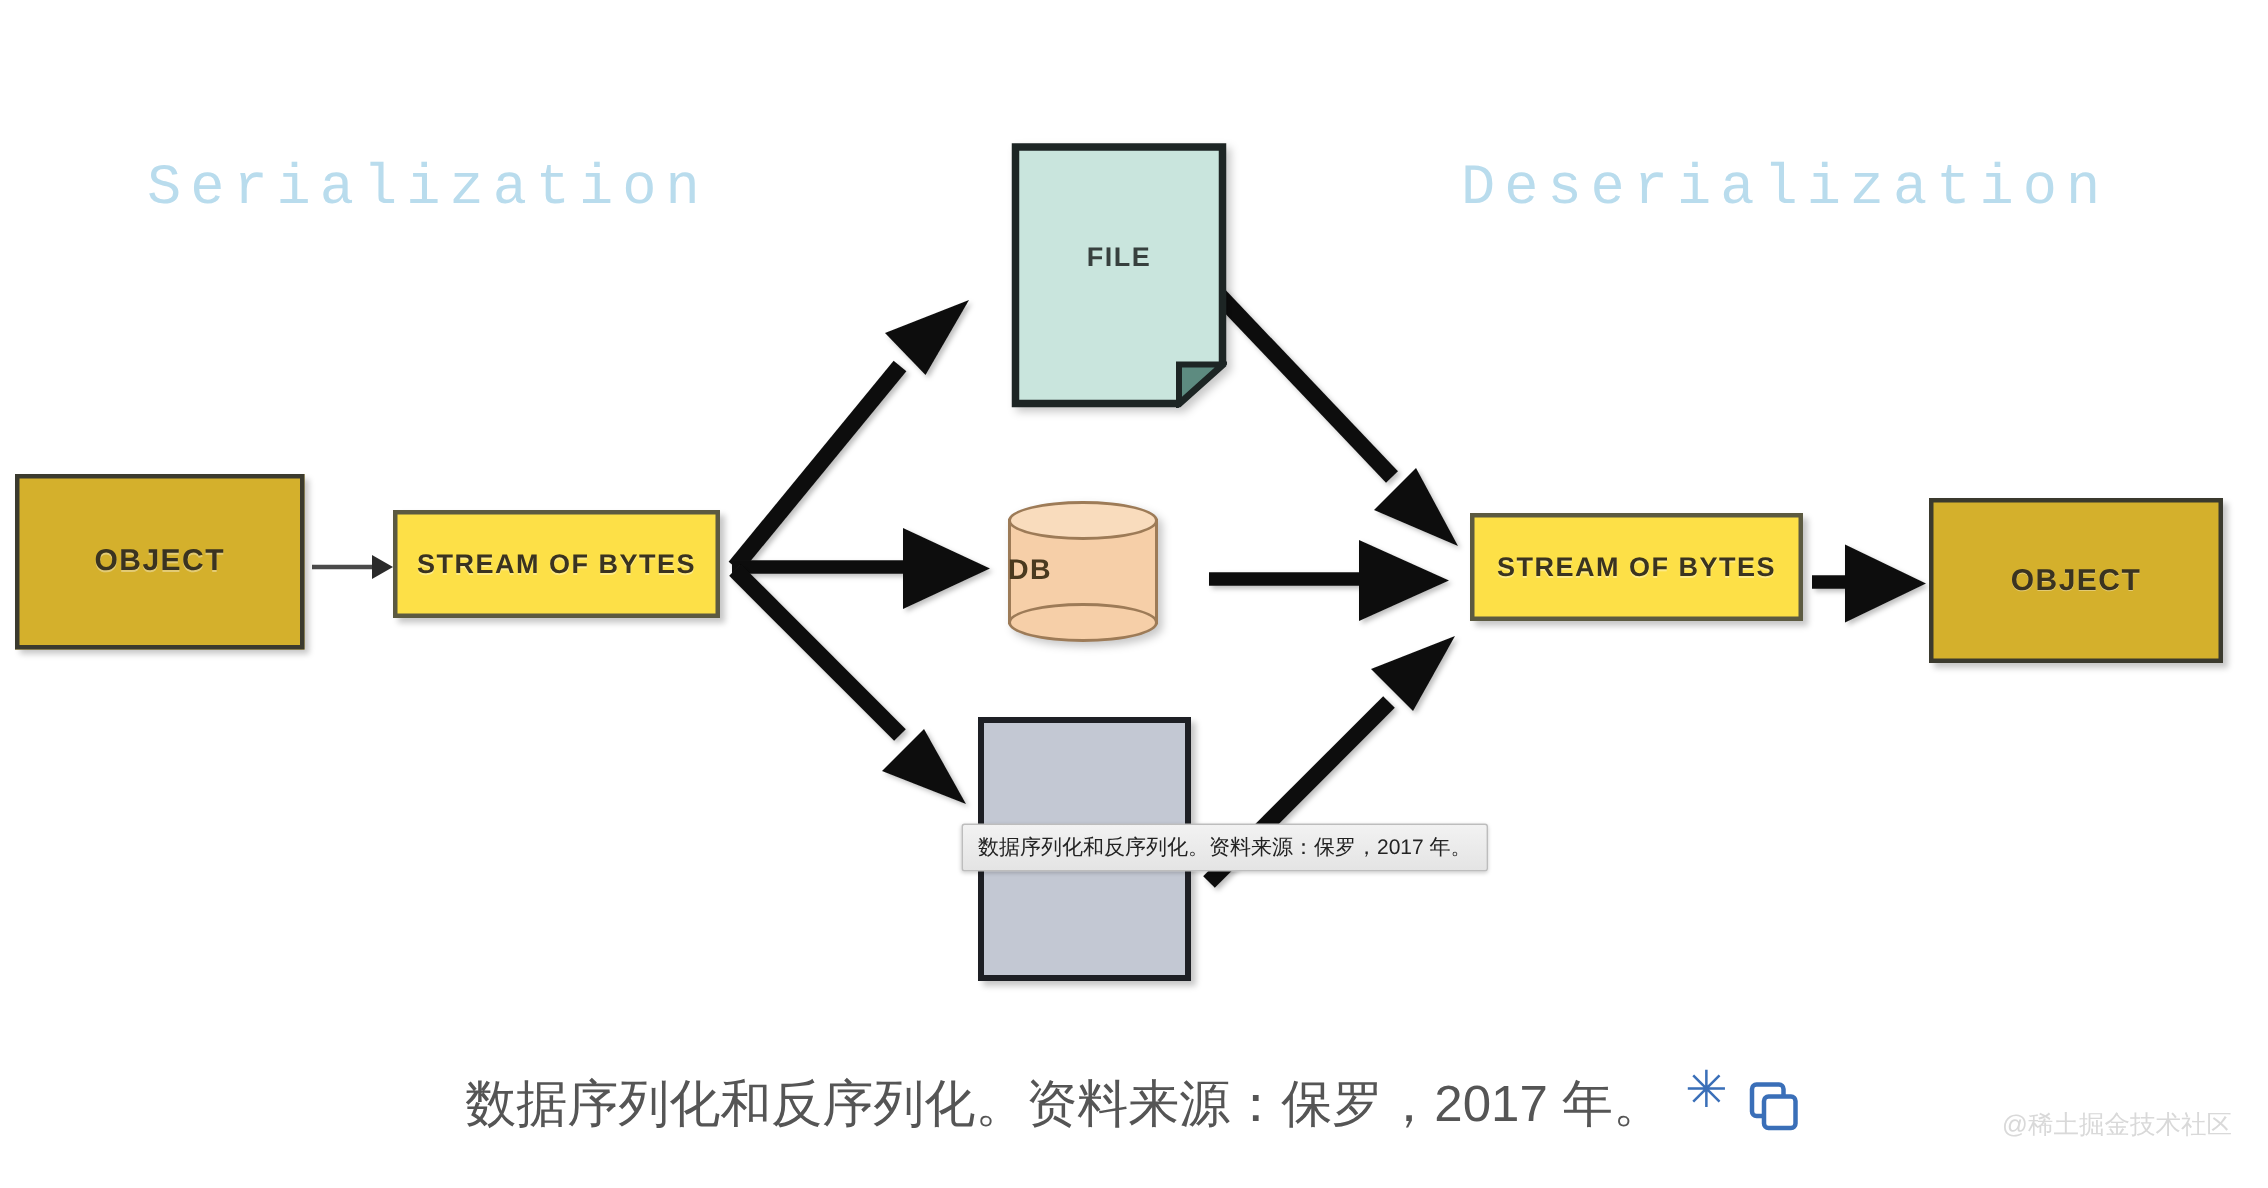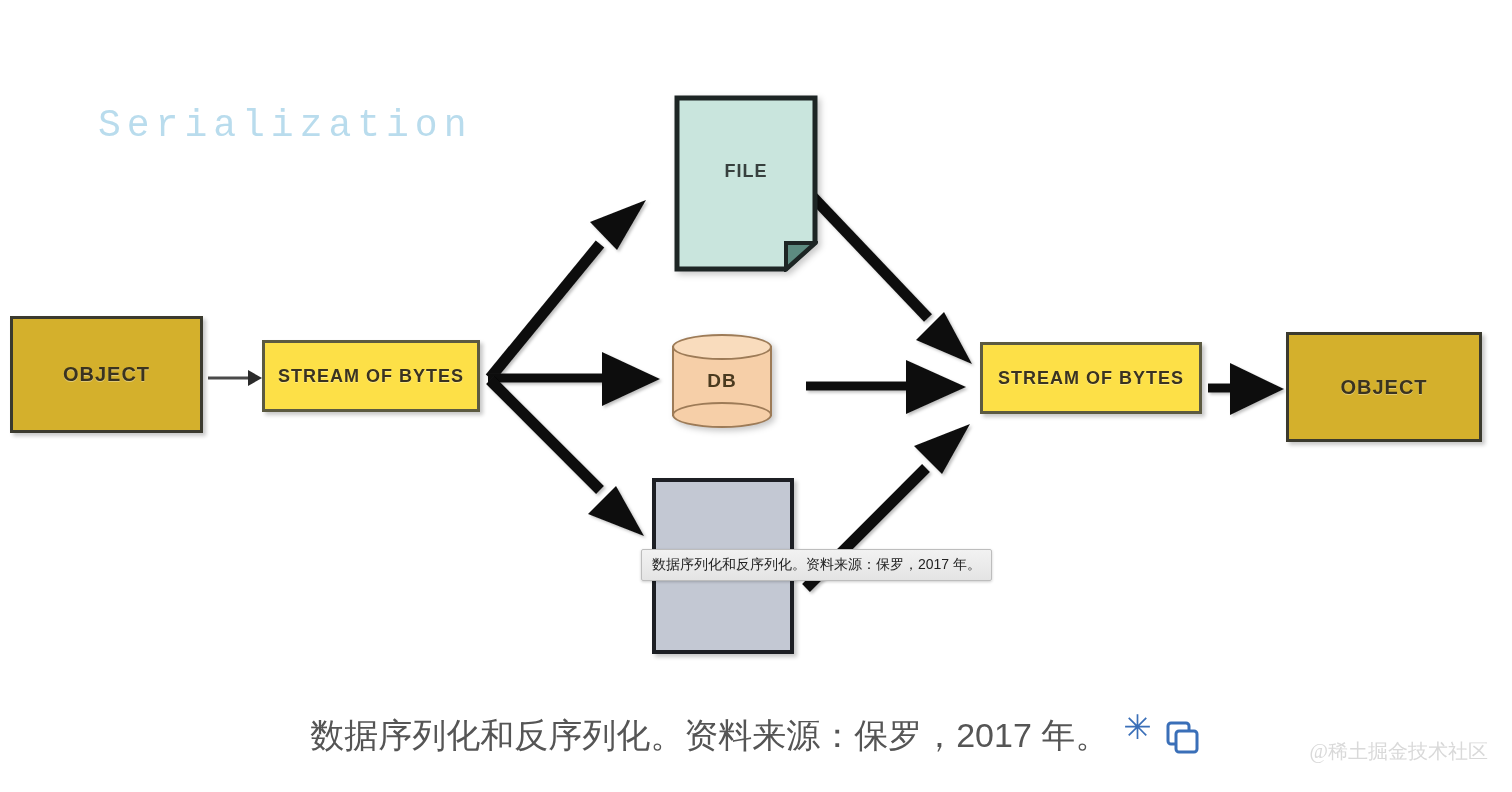--- a/index.html
+++ b/index.html
@@ -108,21 +108,21 @@
     left: 0; top: 68px;
     width: 100px; height: 26px;
     background: #f6cfa8;
     border: 2px solid #9d7b57;
     border-radius: 50%;
     box-sizing: border-box;
   }
   #db-node .db-text {
     position: absolute;
     left: 0; right: 0; top: 36px;
-    text-align: center;
+    text-align: left;
     font-size: 19px;
     font-weight: bold;
     color: #4a3a1f;
     letter-spacing: 1px;
   }
 
   
   #grey-node {
     position: absolute;
     left: 652px; top: 478px;
@@ -184,32 +184,33 @@
   #copy-icon {
     margin-left: 10px;
     margin-top: 6px;
     display: inline-block;
   }
 
   
   #watermark {
     position: absolute;
     right: 24px; top: 738px;
-    font-size: 20px;
+    font-size: 17px;
     color: #d9d9d9;
     white-space: nowrap;
-    font-family: Liberation Serif, serif;
+    font-family: Liberation Sans, sans-serif;
   }
 </style>
 </head>
 <body>
 
 <div id="stage">
 
   <div class="head-label" id="ser-label">Serialization</div>
+  <div class="head-label" id="deser-label">Deserialization</div>
 
   <svg id="arrow-layer" viewBox="0 0 1512 792" xmlns="http://www.w3.org/2000/svg">
     <defs>
       <filter id="softshadow" x="-30%" y="-30%" width="180%" height="180%">
         <feDropShadow dx="2" dy="2" stdDeviation="1.6" flood-color="#000" flood-opacity="0.25"></feDropShadow>
       </filter>
     </defs>
 
     <g>
       <line x1="208" y1="378" x2="248" y2="378" stroke="#4a4a4a" stroke-width="3"></line>

